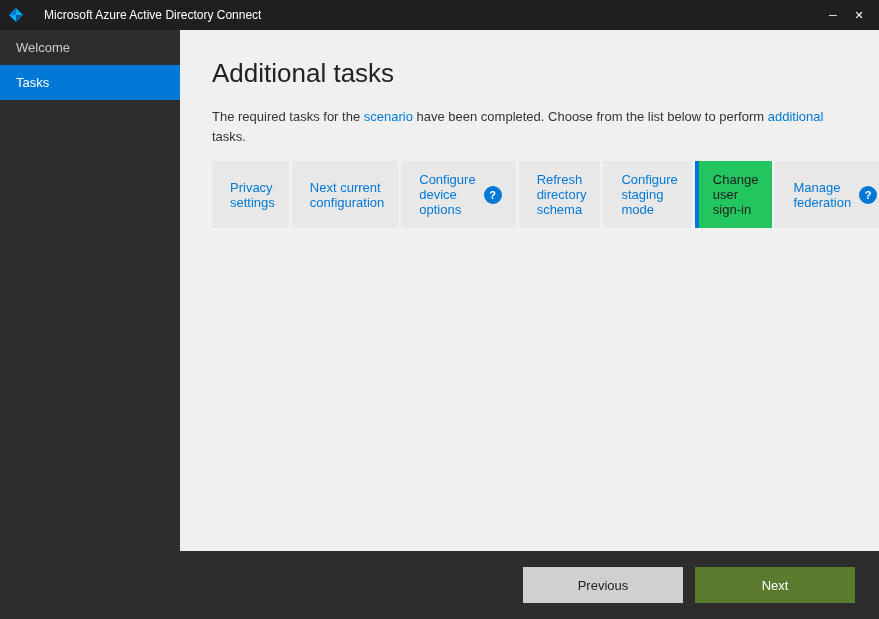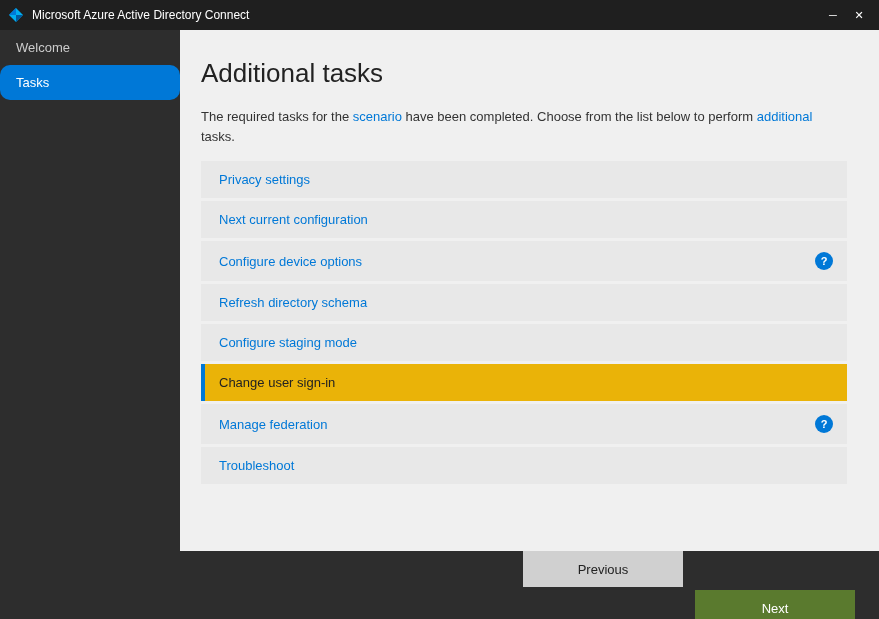--- a/index.html
+++ b/index.html
@@ -18,20 +18,21 @@
     
     .title-bar {
       background: #1f1f1f;
       height: 30px;
       display: flex;
       align-items: center;
       padding: 8px 8px;
       color: #fff;
       font-size: 12px;
       flex-shrink: 0;
+      gap: 12px;
     }
 
     .title-bar-icon {
       width: 16px;
       height: 16px;
       margin-right: 8px;
       flex-shrink: 0;
     }
 
     .title-bar-title {
@@ -76,35 +77,34 @@
     .sidebar-item {
       padding: 10px 16px;
       color: #ccc;
       font-size: 13px;
       cursor: pointer;
     }
 
     .sidebar-item.active {
       background: #0078d7;
       color: #fff;
-      border-radius: 10px;
     }
 
     
     .content-area {
       flex: 1;
       background: #f0f0f0;
       display: flex;
       flex-direction: column;
       overflow: hidden;
     }
 
     .content-body {
       flex: 1;
-      padding: 28px 32px 16px 21px;
+      padding: 28px 32px 16px 32px;
       overflow-y: auto;
     }
 
     .page-title {
       font-size: 26px;
       font-weight: 300;
       color: #222;
       margin-bottom: 18px;
     }
 
@@ -115,38 +115,38 @@
       line-height: 1.5;
     }
 
     .description .link-text {
       color: #0078d7;
     }
 
     
     .task-list {
       display: flex;
-      flex-direction: column;
+      flex-direction: row;
       gap: 3px;
     }
 
     .task-item {
       display: flex;
       align-items: center;
       background: #e8e8e8;
       padding: 11px 14px;
       cursor: pointer;
       border-left: 4px solid transparent;
       font-size: 13px;
       color: #222;
       position: relative;
     }
 
     .task-item.selected {
-      background: #eab308;
+      background: #22c55e;
       border-left: 4px solid #0078d7;
     }
 
     .task-item .task-label {
       color: #0078d7;
       flex: 1;
     }
 
     .task-item.selected .task-label {
       color: #222;
@@ -165,23 +165,23 @@
       font-weight: bold;
       margin-left: 8px;
       flex-shrink: 0;
     }
 
     
     .footer {
       background: #2d2d2d;
       height: 68px;
       display: flex;
-      align-items: flex-start;
+      align-items: flex-end;
       justify-content: flex-end;
-      padding: 0 24px;
+      padding: 16px 24px;
       gap: 12px;
       flex-shrink: 0;
     }
 
     .btn {
       height: 36px;
       min-width: 160px;
       padding: 0 20px;
       font-size: 13px;
       cursor: pointer;

